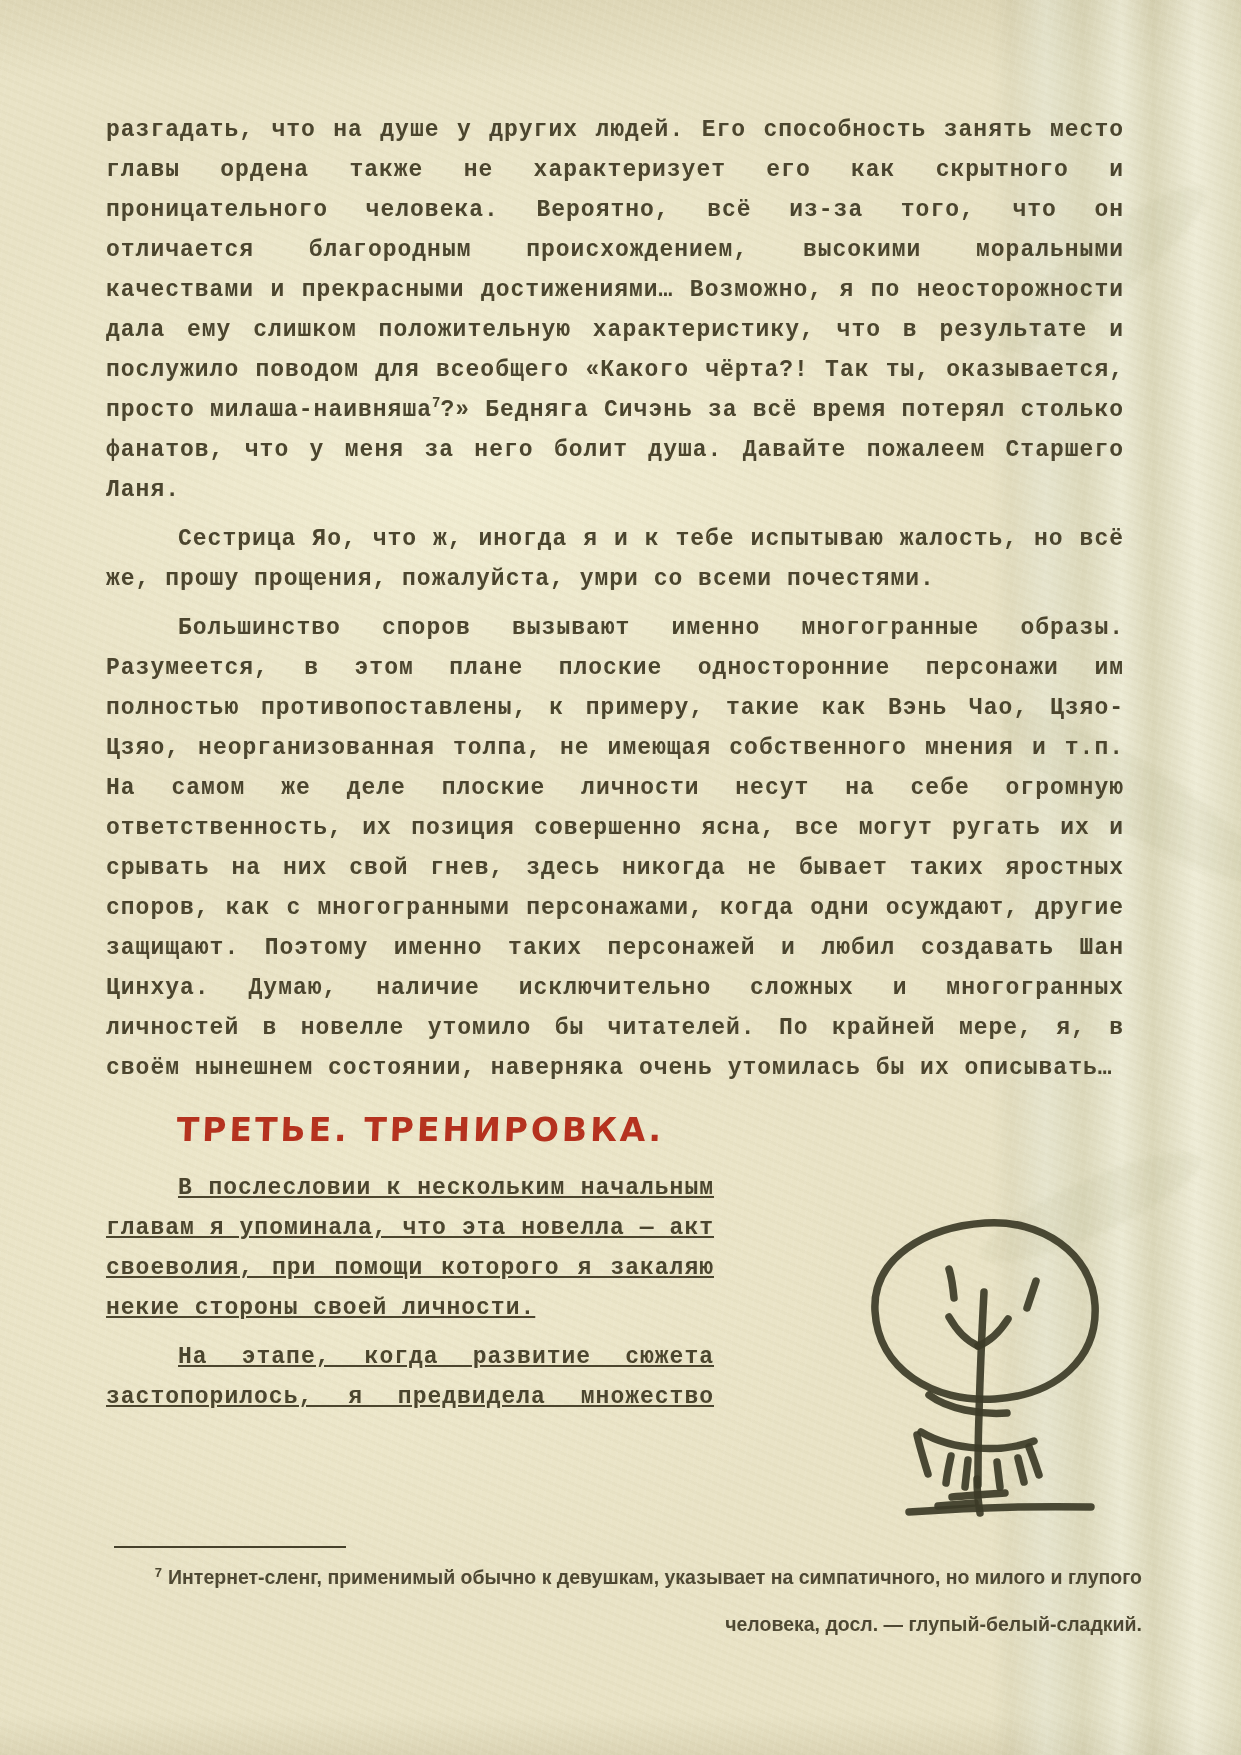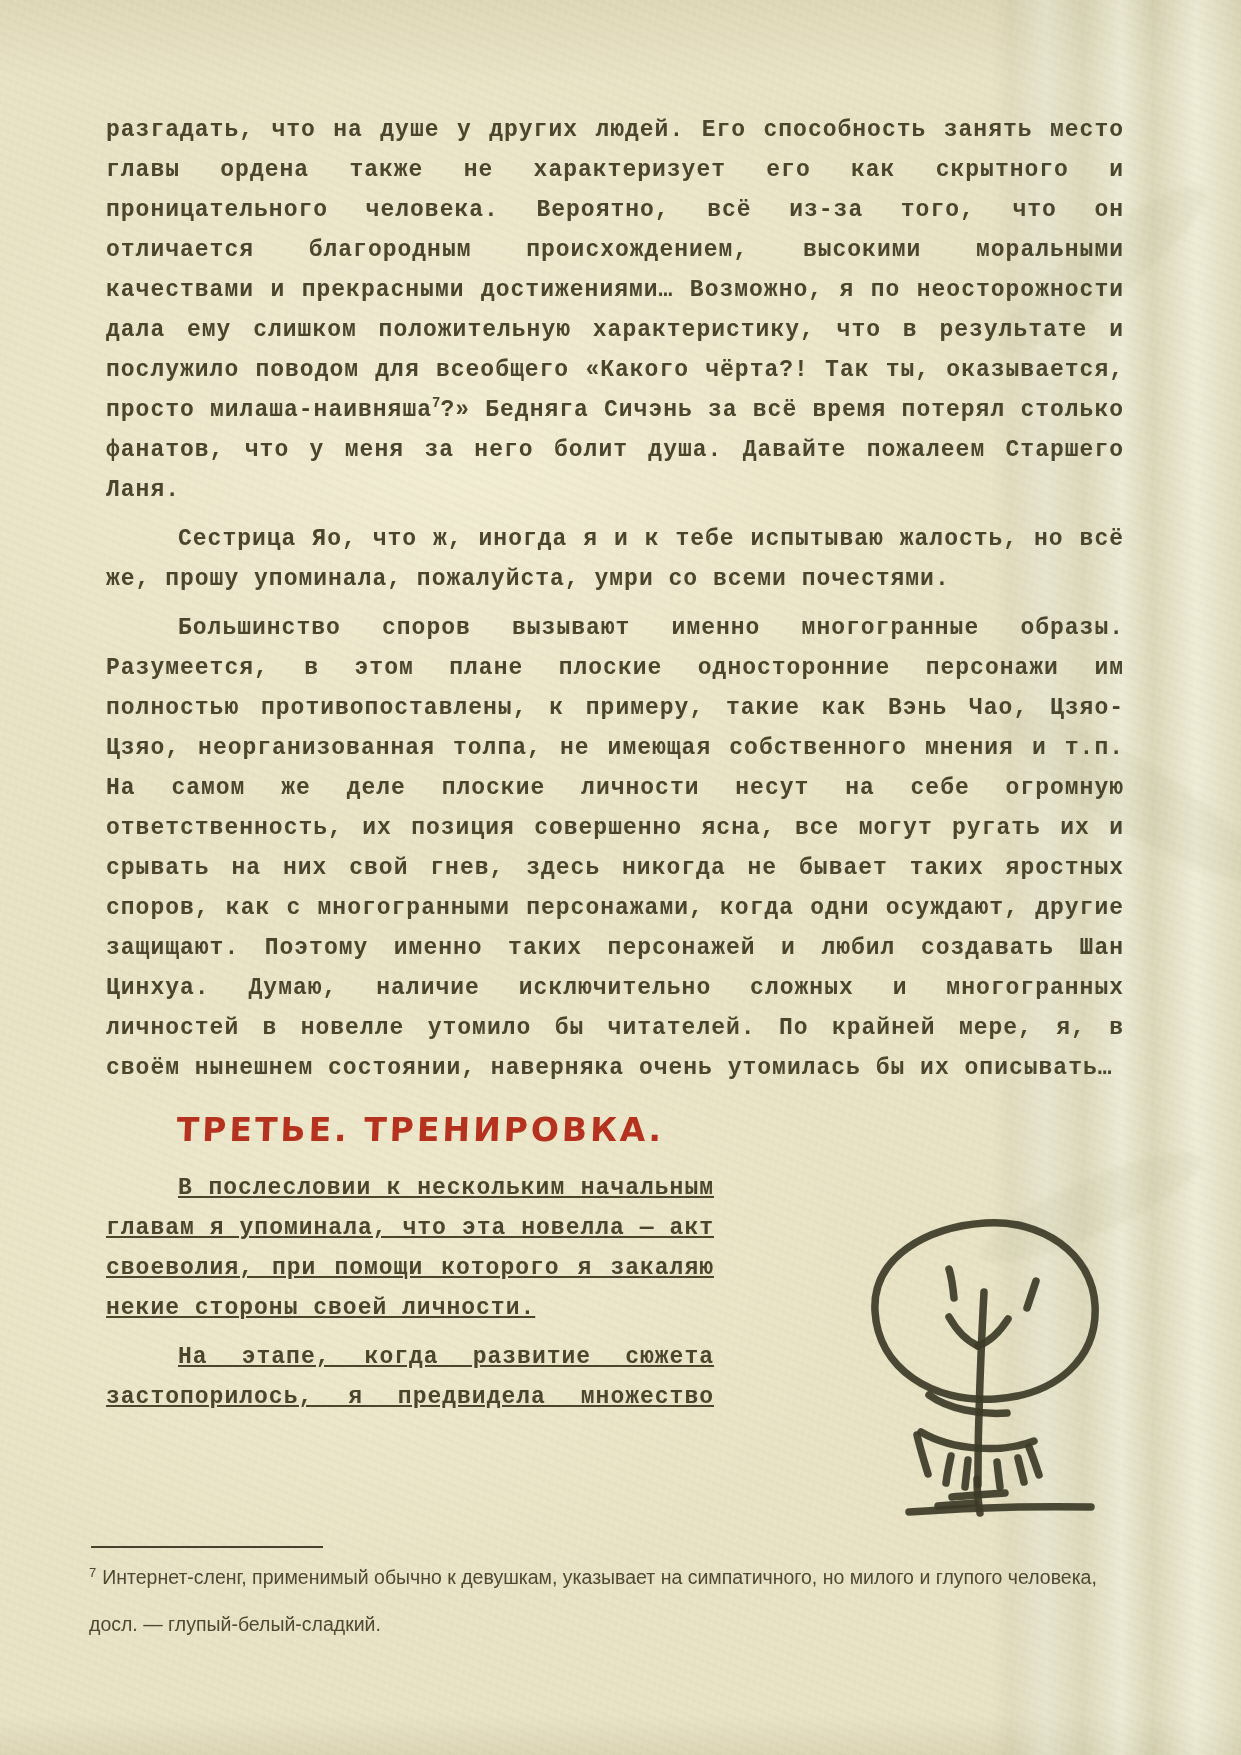--- a/index.html
+++ b/index.html
@@ -80,46 +80,46 @@
   .doodle path {
     fill:none;
     stroke:#3c3b27;
     stroke-width:7.5;
     stroke-linecap:round;
     stroke-linejoin:round;
     opacity:0.92;
   }
 
   .footnote {
-    position:absolute; left:89px; top:1546px; width:1030px;
+    position:absolute; left:112px; top:1546px; width:1030px;
     font-family:"Liberation Sans", sans-serif;
-    font-weight:400;
+    font-weight:700;
     font-size:19.5px;
     line-height:47px;
     color:#4e4833;
-    text-align:left;
+    text-align:right;
   }
   .fn-rule { width:232px; border-top:2px solid #45402b; margin:0 0 6px 2px; }
   .fn-text { margin:0; }
   .fn-text sup { font-size:13px; line-height:0; margin-right:6px; }
 </style>
 </head>
 <body>
 
 <div class="page">
   <div class="bands"></div>
   <div class="leaf l1"></div>
   <div class="leaf l2"></div>
   <div class="leaf l3"></div>
   <div class="grain"></div>
 
   <main class="content">
     <p class="para noindent"><span>разгадать, что на душе у других людей. Его способность занять место главы ордена также не характеризует его как скрытного и проницательного человека. Вероятно, всё из-за того, что он отличается благородным происхождением, высокими моральными качествами и прекрасными достижениями… Возможно, я по неосторожности дала ему слишком положительную характеристику, что в результате и послужило поводом для всеобщего «Какого чёрта?! Так ты, оказывается, просто милаша-наивняша</span><sup class="fn-ref">7</sup><span>?» Бедняга Сичэнь за всё время потерял столько фанатов, что у меня за него болит душа. Давайте пожалеем Старшего Ланя.</span></p>
 
-    <p class="para">Сестрица Яо, что ж, иногда я и к тебе испытываю жалость, но всё же, прошу упоминала, пожалуйста, умри со всеми почестями.</p>
+    <p class="para">Сестрица Яо, что ж, иногда я и к тебе испытываю жалость, но всё же, прошу прощения, пожалуйста, умри со всеми почестями.</p>
 
 
     <p class="para">Большинство споров вызывают именно многогранные образы. Разумеется, в этом плане плоские односторонние персонажи им полностью противопоставлены, к примеру, такие как Вэнь Чао, Цзяо-Цзяо, неорганизованная толпа, не имеющая собственного мнения и т.п. На самом же деле плоские личности несут на себе огромную ответственность, их позиция совершенно ясна, все могут ругать их и срывать на них свой гнев, здесь никогда не бывает таких яростных споров, как с многогранными персонажами, когда одни осуждают, другие защищают. Поэтому именно таких персонажей и любил создавать Шан Цинхуа. Думаю, наличие исключительно сложных и многогранных личностей в новелле утомило бы читателей. По крайней мере, я, в своём нынешнем состоянии, наверняка очень утомилась бы их описывать…</p>
 
     <h2 class="heading">ТРЕТЬЕ. ТРЕНИРОВКА.</h2>
 
     <div class="narrow">
       <p class="para">В послесловии к нескольким начальным главам я упоминала, что эта новелла — акт своеволия, при помощи которого я закаляю некие стороны своей личности.</p>
       <p class="para stretch">На этапе, когда развитие сюжета застопорилось, я предвидела множество</p>
     </div>

